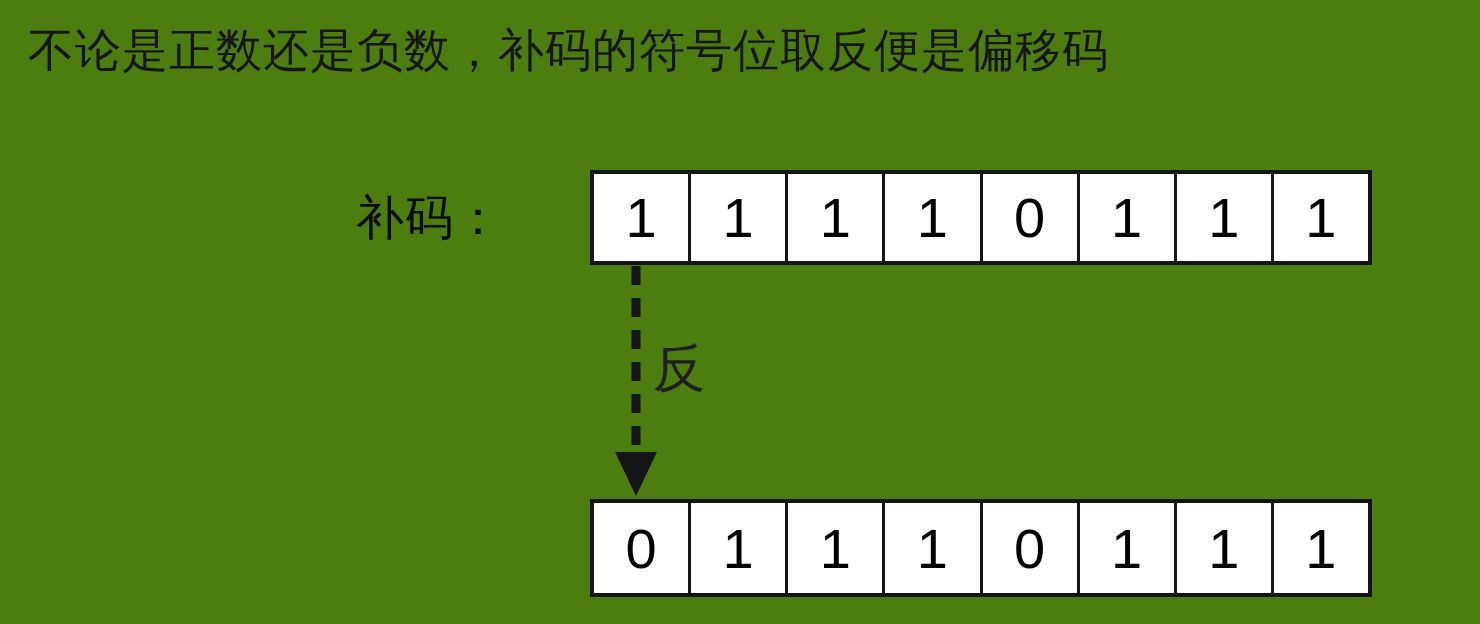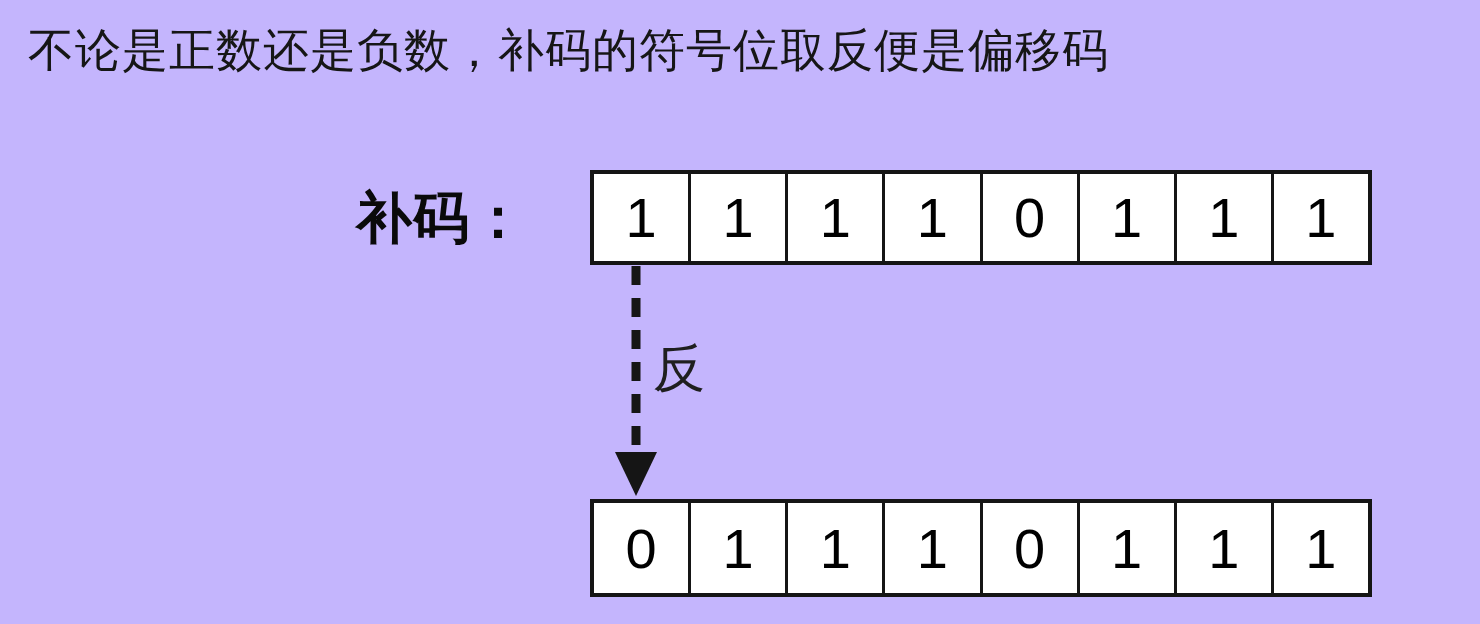--- a/index.html
+++ b/index.html
@@ -1,37 +1,37 @@
 <!DOCTYPE html>
 <html><head>
 <meta charset="utf-8">
 <style>
   html, body { margin: 0; padding: 0; background: #ffffff; }
   .canvas {
     position: relative;
     width: 1480px;
     height: 624px;
-    background: #c4b5fd;
+    background: #4d7c0f;
     font-family: "Liberation Sans", sans-serif;
     overflow: hidden;
   }
   .title {
     position: absolute;
     left: 28px;
     top: 20px;
     font-size: 46px;
     font-weight: 500;
     color: #161616;
     letter-spacing: 1px;
     white-space: nowrap;
   }
   .row-label {
     position: absolute;
-    font-weight: 700;
-    font-size: 56px;
+    font-weight: 400;
+    font-size: 48px;
     color: #0a0a0a;
     white-space: nowrap;
     letter-spacing: 1px;
   }
   .label-complement { left: 356px; top: 170px; height: 95px; line-height: 95px; }
   .label-offset     { left: 320px; top: 499px; height: 98px; line-height: 98px; }
   .bit-row {
     position: absolute;
     display: flex;
     border: 4px solid #151515;

